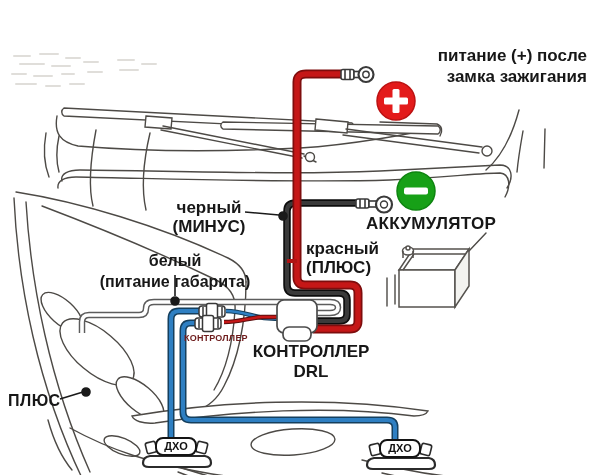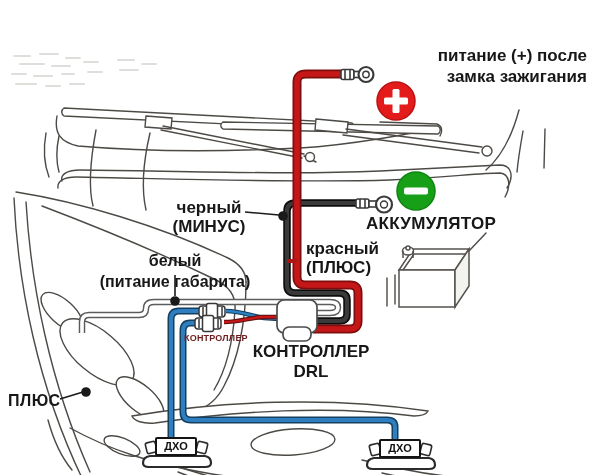--- a/index.html
+++ b/index.html
@@ -9,21 +9,21 @@
   .lbl{position:absolute;font-weight:bold;color:#171717;white-space:nowrap;}
   .ignition{left:385px;top:15px;width:202px;text-align:right;font-size:17px;line-height:21px;}
   .blackw{left:150px;top:168px;width:118px;text-align:center;font-size:17px;line-height:19px;}
   .redw{left:306px;top:209px;font-size:17px;line-height:19px;}
   .whitew{left:55px;top:220px;width:240px;text-align:center;font-size:16px;line-height:21px;}
   .batt{left:366px;top:184px;font-size:17px;letter-spacing:.3px;}
   .ctrl{left:222px;top:312px;width:178px;text-align:center;font-size:17px;line-height:20px;}
   .conn{left:184px;top:303px;font-size:9px;color:#6e1c1c;letter-spacing:.2px;}
   .fara{left:8px;top:362px;font-size:16px;letter-spacing:.5px;}
   .dxo{position:absolute;width:38px;height:15px;background:#fff;border:2.5px solid #141414;
-       border-radius:2px;font-weight:bold;font-size:11px;line-height:14px;text-align:center;color:#111;}
+       border-radius:8px;font-weight:bold;font-size:11px;line-height:14px;text-align:center;color:#111;}
   .dxo-left{left:155px;top:407px;}
   .dxo-right{left:379px;top:409px;}
 </style>
 </head>
 <body>
 
 <div class="stage">
 
 <svg viewBox="0 0 600 475" width="600" height="475">
 

